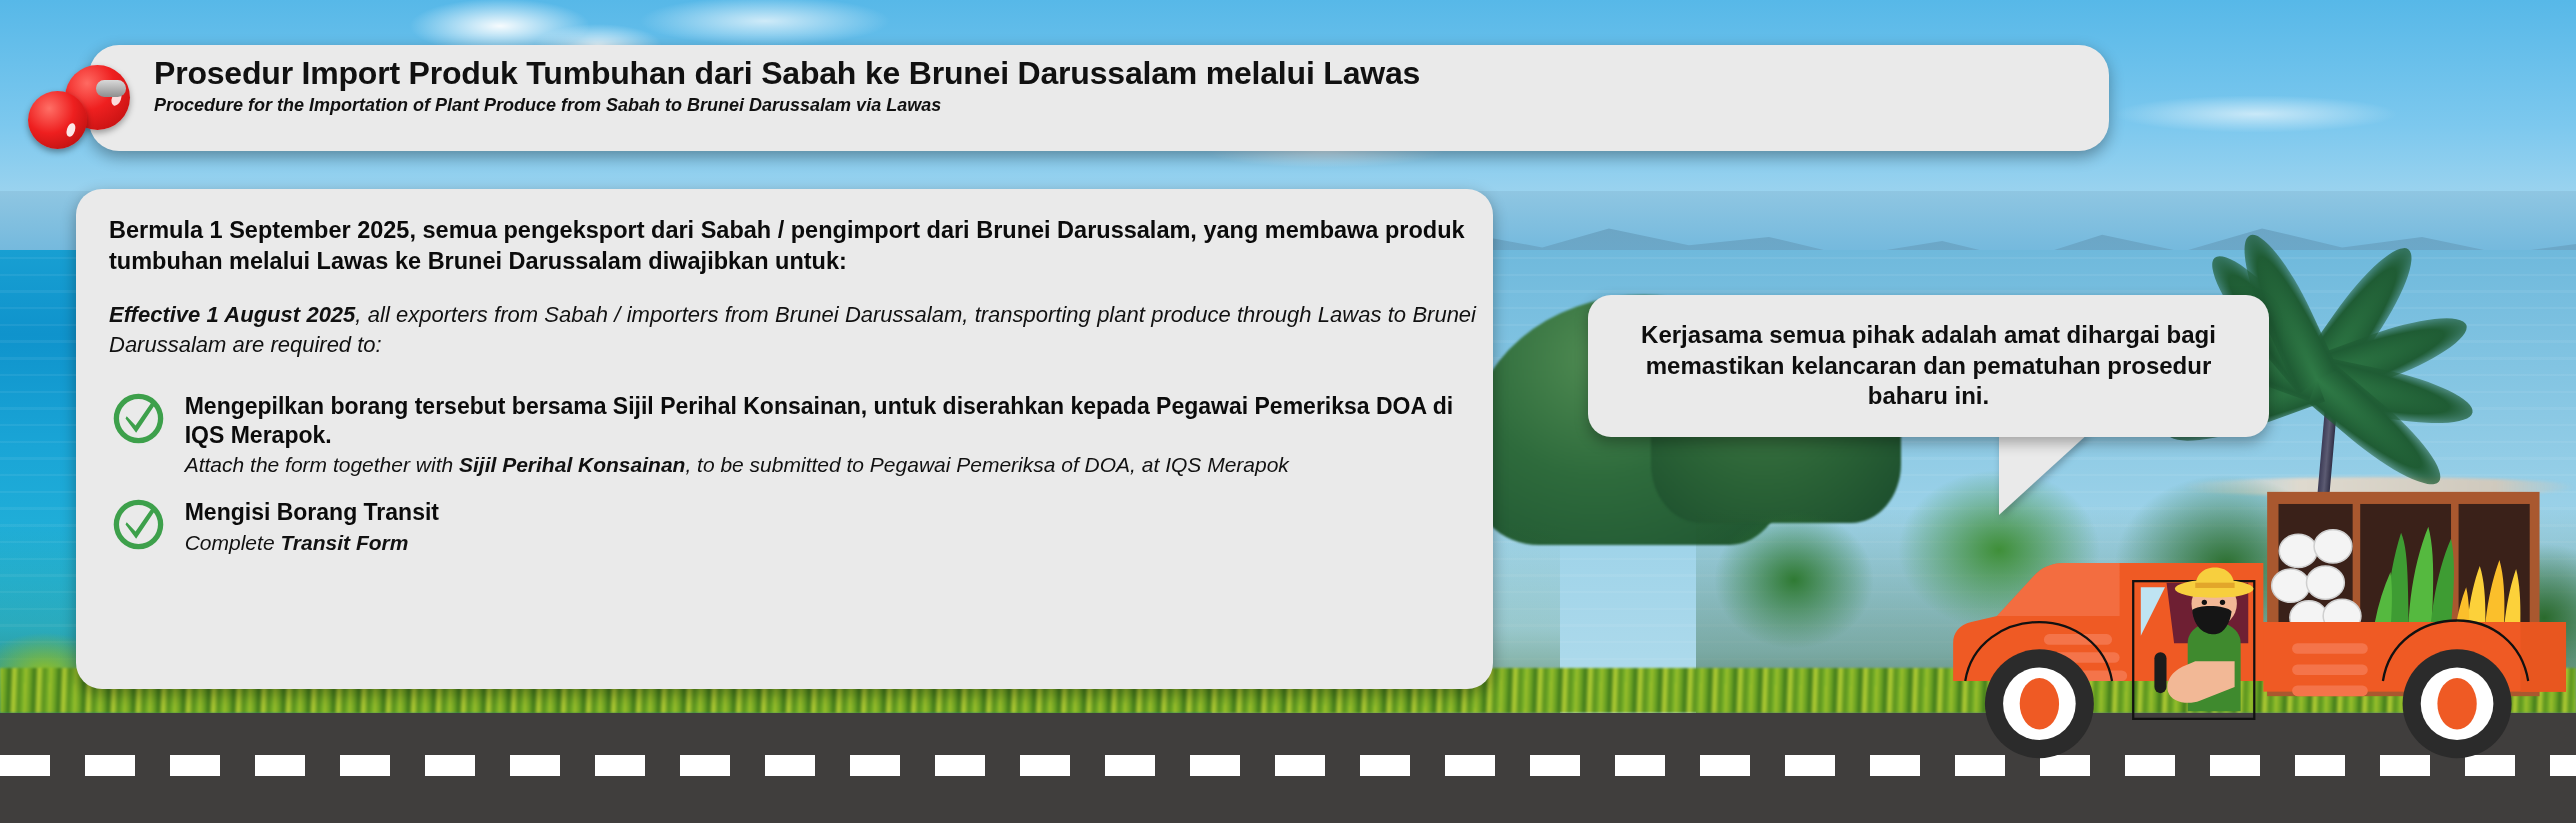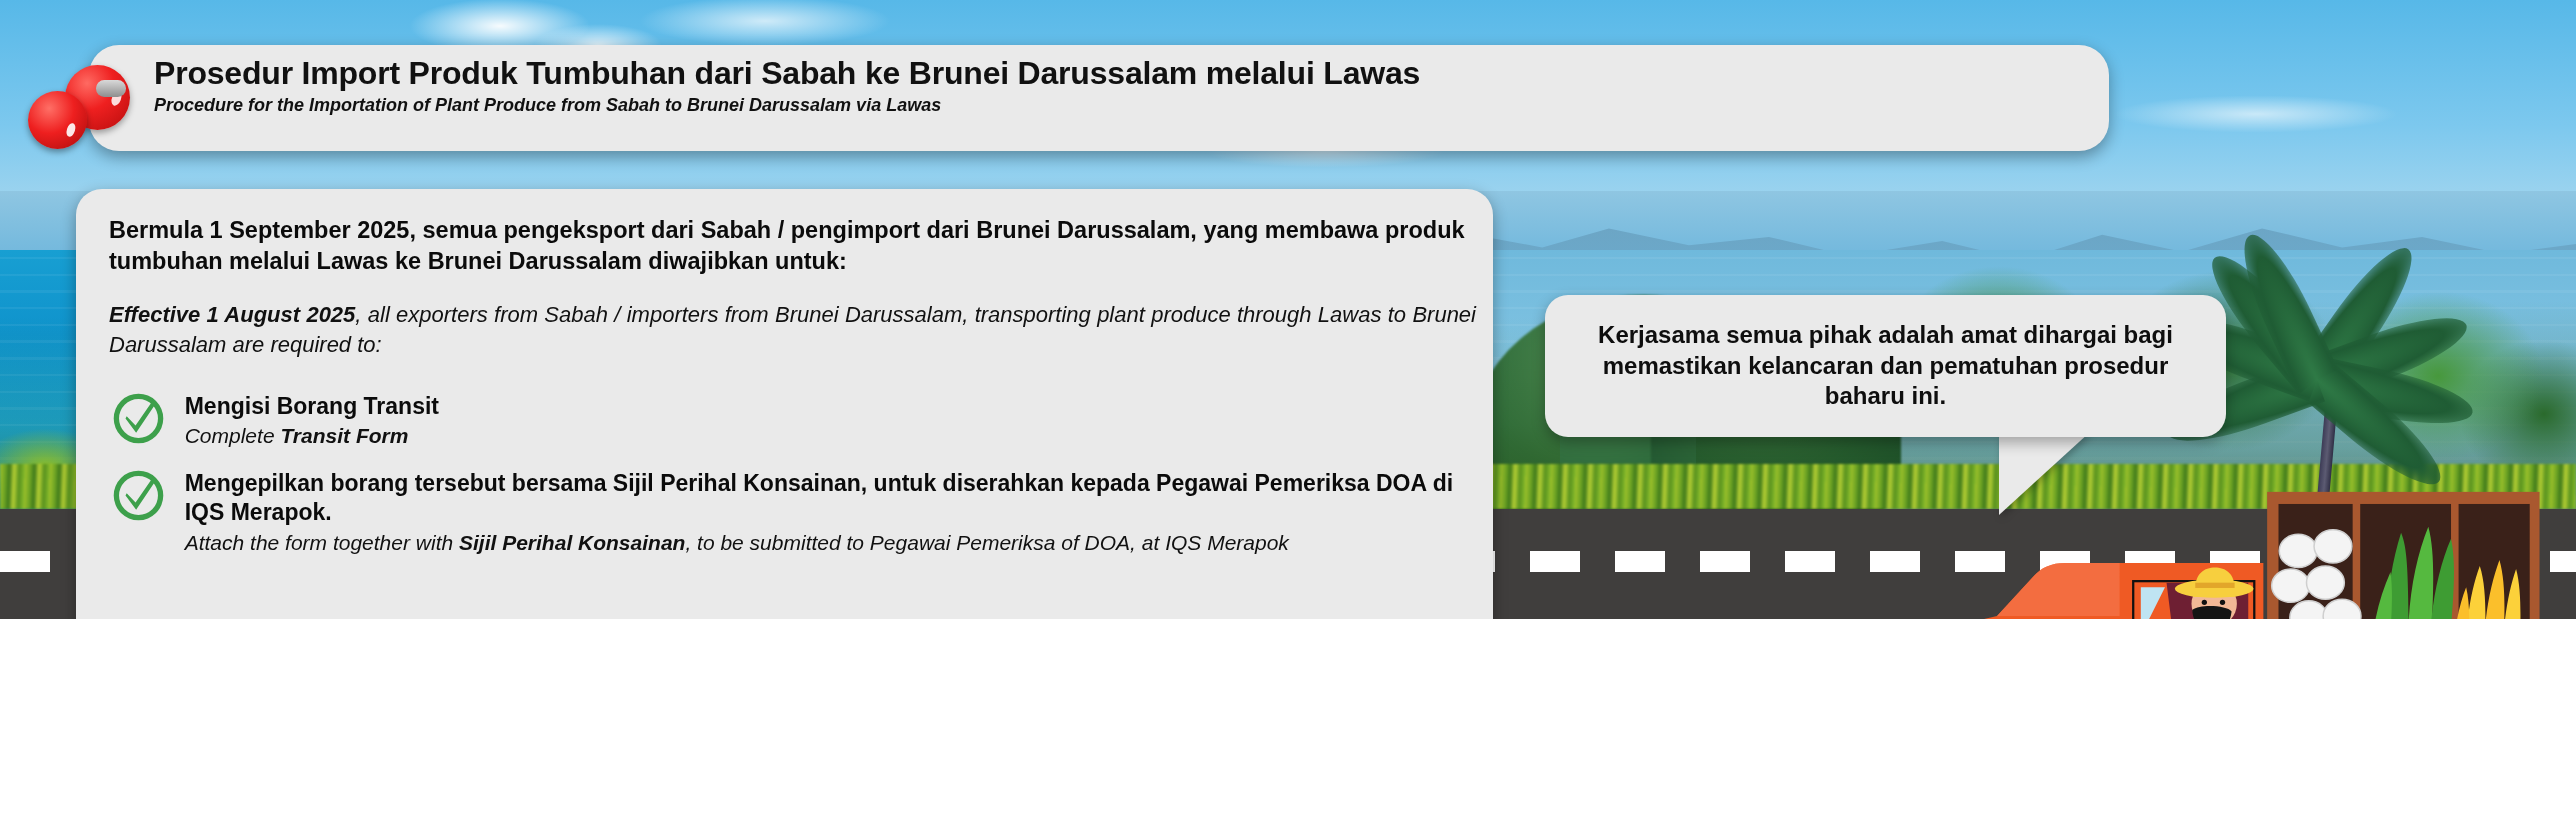--- a/index.html
+++ b/index.html
@@ -1,21 +1,21 @@
 <!DOCTYPE html>
 <html style="font-size:12px"><head>
 <meta charset="utf-8">
 <style>
   html,body{margin:0;padding:0;background:#ffffff;}
   body{font-family:"Liberation Sans", sans-serif;}
 
   #poster{
     position:relative;
     width:2576px;
-    height:619px;
+    height:823px;
     overflow:hidden;
     background:#15803d;
   }
 
   
   .bg-layer{position:absolute;left:0;top:0;width:100%;height:100%;}
 
   .sky{
     position:absolute;left:0;top:0;width:100%;height:227px;
     background:linear-gradient(#57b8e8 0%, #7cc8ee 55%, #a9d8ef 100%);
@@ -215,21 +215,21 @@
   .check-list{margin-top:33px;}
   .check-row{display:flex;align-items:flex-start;margin-bottom:19.7px;}
   .check-icon{flex:0 0 auto;width:59px;height:59px;margin-right:16.7px;margin-top:-3px;}
   .check-text{flex:1 1 auto;}
   .ck-ms{font-size:23px;font-weight:bold;color:#0b0b0b;line-height:1.26;}
   .ck-en{font-size:21px;font-style:italic;color:#111;line-height:1.26;margin-top:2.3px;}
   .ck-en b{font-weight:bold;}
 
   
   .bubble{
-    position:absolute;left:1545px;top:295px;width:681px;height:142px;
+    position:absolute;left:1588px;top:295px;width:681px;height:142px;
     background:#eaeaea;border-radius:23px;
     box-shadow:0 5.3px 13.6px rgba(0,0,0,.3);
     display:flex;align-items:center;justify-content:center;
   }
   .bubble-text{
     font-size:24px;font-weight:bold;color:#0e0e0e;line-height:1.28;
     text-align:center;padding:0 23px;
   }
   .bubble-tail{
     position:absolute;left:1999px;top:432px;width:0;height:0;
@@ -302,36 +302,36 @@
 
       <div class="check-row">
         <span class="check-icon">
           <svg viewBox="0 0 100 100" width="59" height="59">
             <path d="M50 8 A42 42 0 1 0 50 92 A42 42 0 1 0 50 8 Z
                      M50 17 A33 33 0 1 1 50 83 A33 33 0 1 1 50 17 Z" fill="#3da04b"></path>
             <path d="M28 50 L30 46 L45 62 L74 20 L79 25 L46 74 Z" fill="#3da04b"></path>
           </svg>
         </span>
         <span class="check-text">
-          <div class="ck-ms">Mengisi Borang Transit</div>
-          <div class="ck-en"><span>Complete </span><b>Transit Form</b><span></span></div>
+          <div class="ck-ms">Mengepilkan borang tersebut bersama Sijil Perihal Konsainan, untuk diserahkan kepada Pegawai Pemeriksa DOA di IQS Merapok.</div>
+          <div class="ck-en"><span>Attach the form together with </span><b>Sijil Perihal Konsainan</b><span>, to be submitted to Pegawai Pemeriksa of DOA, at IQS Merapok</span></div>
         </span>
       </div>
 
       <div class="check-row">
         <span class="check-icon">
           <svg viewBox="0 0 100 100" width="59" height="59">
             <path d="M50 8 A42 42 0 1 0 50 92 A42 42 0 1 0 50 8 Z
                      M50 17 A33 33 0 1 1 50 83 A33 33 0 1 1 50 17 Z" fill="#3da04b"></path>
             <path d="M28 50 L30 46 L45 62 L74 20 L79 25 L46 74 Z" fill="#3da04b"></path>
           </svg>
         </span>
         <span class="check-text">
-          <div class="ck-ms">Mengepilkan borang tersebut bersama Sijil Perihal Konsainan, untuk diserahkan kepada Pegawai Pemeriksa DOA di IQS Merapok.</div>
-          <div class="ck-en"><span>Attach the form together with </span><b>Sijil Perihal Konsainan</b><span>, to be submitted to Pegawai Pemeriksa of DOA, at IQS Merapok</span></div>
+          <div class="ck-ms">Mengisi Borang Transit</div>
+          <div class="ck-en"><span>Complete </span><b>Transit Form</b><span></span></div>
         </span>
       </div>
 
     </div>
   </div>
 
   <div class="bubble-tail"></div>
   <div class="bubble">
     <div class="bubble-text">Kerjasama semua pihak adalah amat dihargai bagi memastikan kelancaran dan pematuhan prosedur baharu ini.</div>
   </div>

